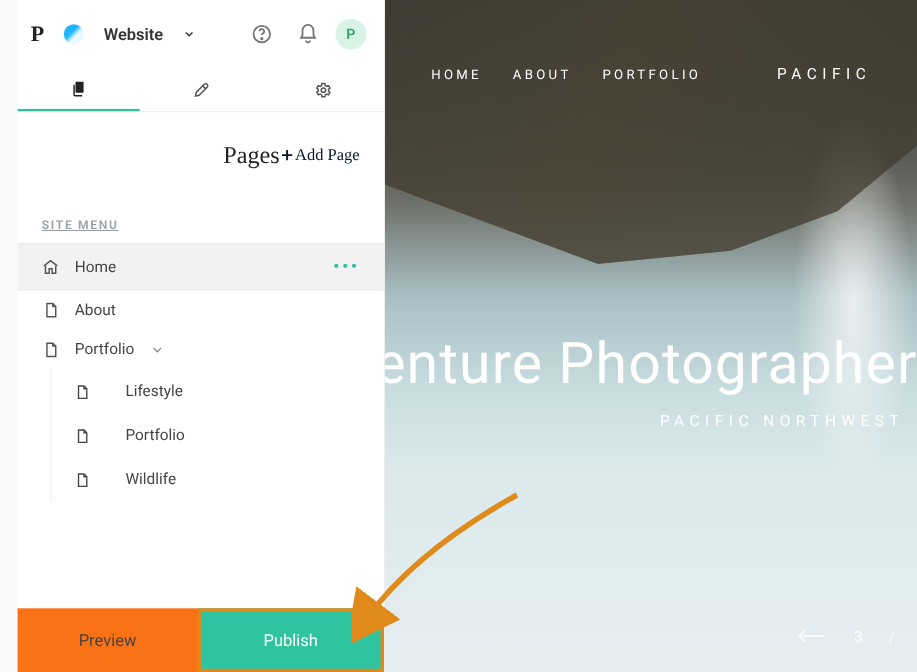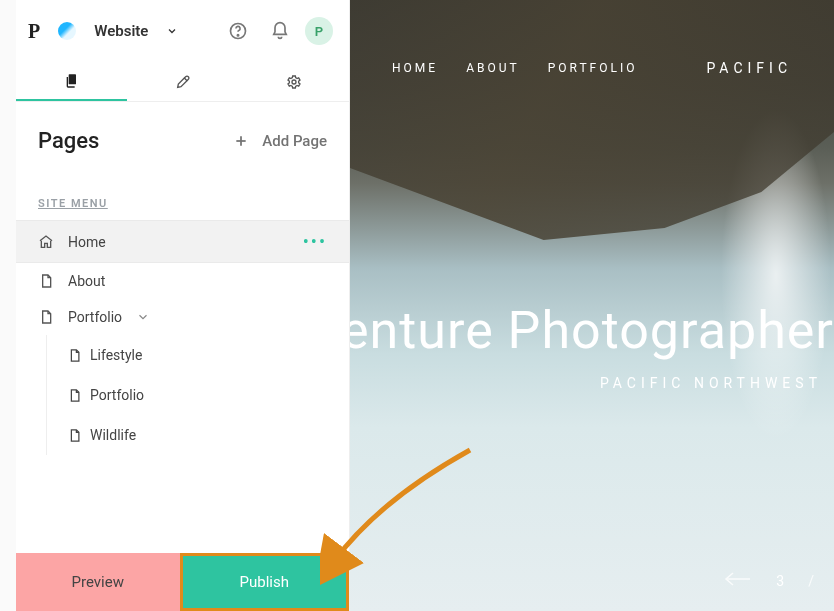--- a/index.html
+++ b/index.html
@@ -75,27 +75,28 @@
   cursor: pointer;
   color: #555;
 }
 .mode-tab.active {
   border-bottom: 2px solid #2ec4a0;
   color: #222;
 }
 
 
 .pages-header {
-  display: flex; align-items: center; justify-content: space-between;
+  display: flex; align-items: center; justify-content: flex-end;
   padding: 26px 22px 18px 22px;
+  font-family: Liberation Serif, serif;
 }
 .pages-header h2 { font-size: 22px; font-weight: 500; color: #222; }
 .add-page {
-  color: #737373; font-size: 15px; font-weight: 500;
-  display: flex; align-items: center; gap: 14px; cursor: pointer;
+  color: #0f172a; font-size: 15px; font-weight: 500;
+  display: flex; align-items: center; gap: 0; cursor: pointer;
 }
 
 
 .menu-label {
   font-size: 11px; letter-spacing: 1.5px;
   color: #9aa0a6; font-weight: 600;
   padding: 26px 22px 10px 22px;
   text-decoration: underline;
 }
 
@@ -118,39 +119,39 @@
 }
 .page-item svg { flex: none; color: #555; }
 .page-item .chev { color: #888; }
 .subpages {
   list-style: none;
   margin-left: 30px;
   border-left: 1px solid #eee;
   padding-left: 6px;
 }
 .sub-item {
-  display: flex; align-items: center; gap: 8px;
+  display: flex; align-items: center; gap: 32px;
   padding: 12px 10px 12px 14px;
   font-size: 14px; color: #444;
   cursor: pointer;
 }
 
 
 .bottom-bar {
   margin-top: auto;
   height: 58px;
   display: flex;
 }
 .btn {
   flex: 1;
   display: flex; align-items: center; justify-content: center;
   font-size: 15px;
   cursor: pointer;
 }
-.btn-preview { background: #fca5a5; color: #444; }
+.btn-preview { background: #f97316; color: #444; }
 .btn-publish {
   background: #2ec4a0; color: #fff;
   border: 3px solid #e08a1b;
   position: relative;
 }
 
 
 .preview {
   flex: 1; position: relative;
   overflow: hidden;

